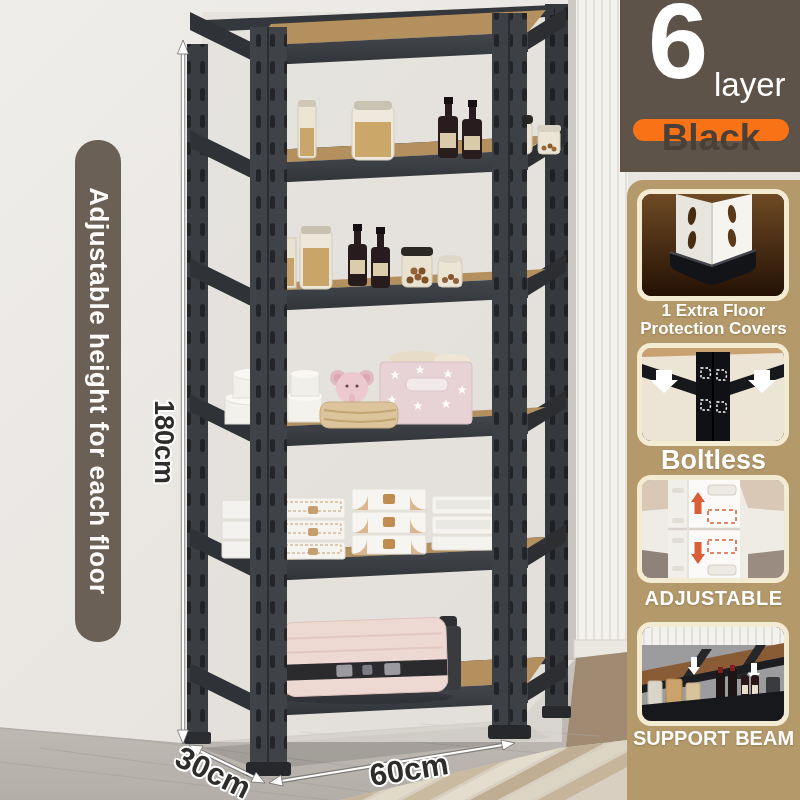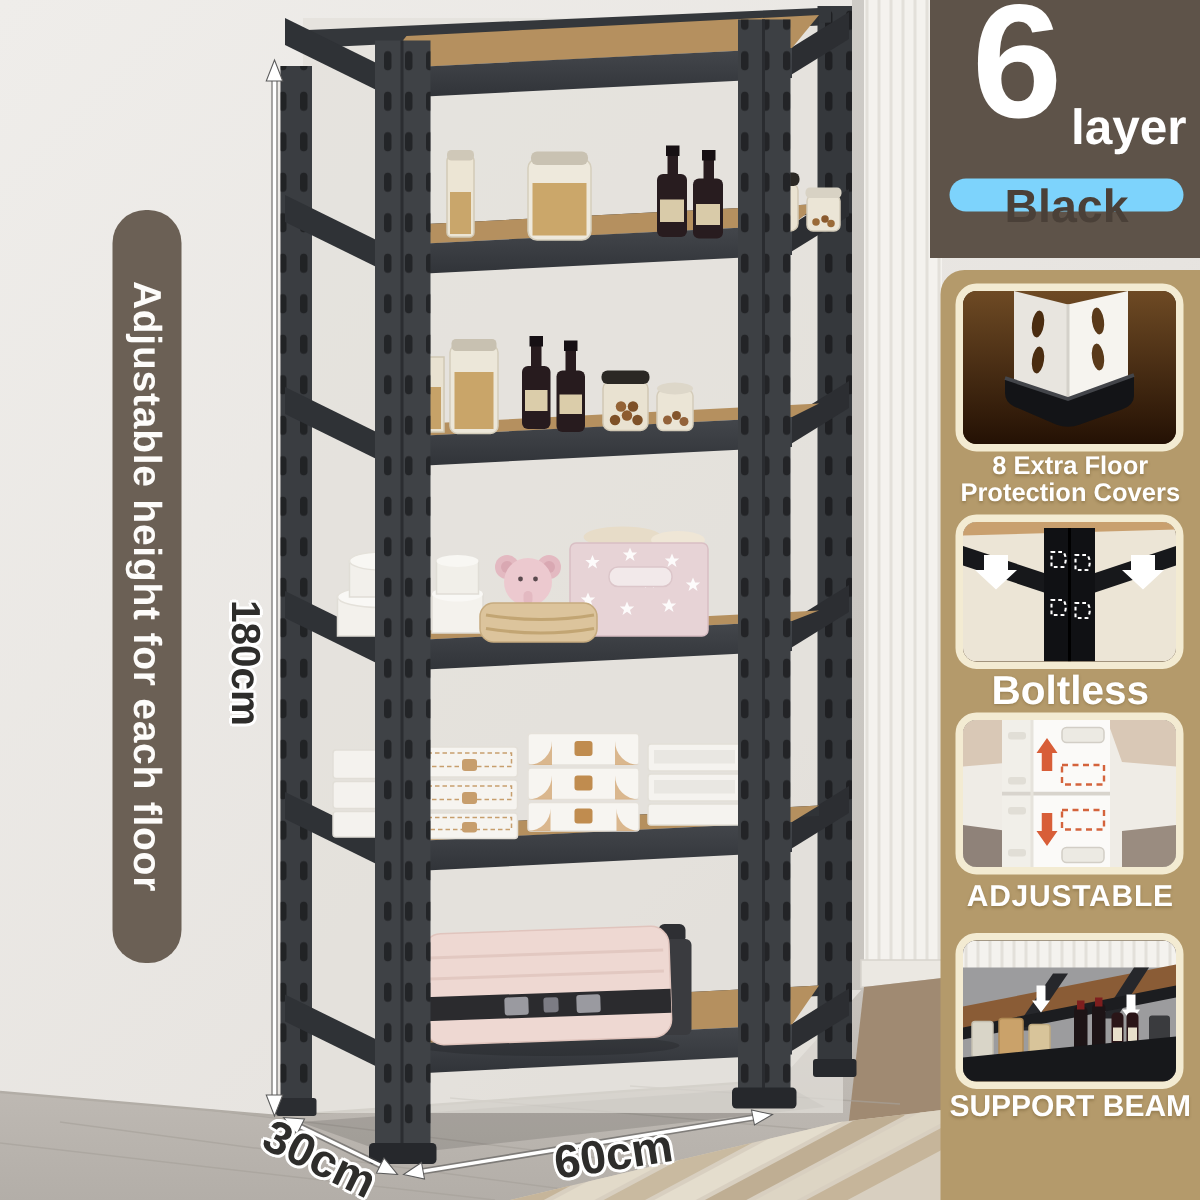--- a/index.html
+++ b/index.html
@@ -14,23 +14,23 @@
   #depth-label{left:213px;top:773px;font-size:31px;transform:translate(-50%,-50%) rotate(26deg);}
   #width-label{left:409px;top:770px;font-size:31px;transform:translate(-50%,-50%) rotate(-9deg);}
   
   #left-banner{position:absolute;left:75px;top:140px;width:46px;height:502px;
     background:#6b6055;border-radius:22px;}
   #left-banner span{position:absolute;left:50%;top:50%;transform:translate(-50%,-50%) rotate(90deg);
     color:#fdfcfa;font-size:26px;font-weight:bold;white-space:nowrap;letter-spacing:.5px;}
   
   #layer-badge{position:absolute;left:620px;top:0;width:180px;height:172px;background:#5e5349;}
   #layer-count{position:absolute;left:28px;top:-22px;color:#fff;font-size:108px;font-weight:bold;}
-  #layer-unit{position:absolute;left:94px;top:66px;color:#fff;font-size:33px;font-weight:bold;}
-  #color-pill{position:absolute;left:13px;top:119px;width:156px;height:22px;background:#7dd3fc;
-    border-radius:19px;text-align:center;line-height:38px;font-size:31px;font-weight:bold;color:#4a4038;}
+  #layer-unit{position:absolute;left:94px;top:66px;color:#fff;font-size:33px;font-weight:normal;}
+  #color-pill{position:absolute;left:13px;top:119px;width:156px;height:22px;background:#f97316;
+    border-radius:19px;text-align:center;line-height:38px;font-size:37px;font-weight:bold;color:#4a4038;}
   
   #feature-sidebar{position:absolute;left:627px;top:180px;width:173px;height:620px;
     background:#b49a6b;border-radius:16px 0 0 0;}
   .thumb{position:absolute;left:10px;width:152px;border:5px solid #f3ebd2;border-radius:14px;
     overflow:hidden;box-sizing:border-box;background:#3a2410;}
   .thumb svg{display:block;}
   .caption{position:absolute;left:2px;width:169px;text-align:center;color:#fff;font-weight:bold;
     line-height:1.08;text-shadow:0 1px 2px rgba(90,70,30,.35);}
   #cap-0{top:122px;font-size:17px;}
   #cap-1{top:266px;font-size:27px;text-align:center;}
@@ -402,21 +402,21 @@
         <polygon points="70,9 110,0 110,62 70,76" fill="#f6f4ef"></polygon>
         <line x1="70" y1="9" x2="70" y2="76" stroke="#d4d1ca" stroke-width="2"></line>
         <ellipse cx="50" cy="22" rx="4" ry="9" fill="#4a2c10" transform="rotate(8 50 22)"></ellipse>
         <ellipse cx="50" cy="46" rx="4" ry="9" fill="#4a2c10" transform="rotate(8 50 46)"></ellipse>
         <ellipse cx="90" cy="20" rx="4" ry="9" fill="#5a3a1a" transform="rotate(-8 90 20)"></ellipse>
         <ellipse cx="90" cy="44" rx="4" ry="9" fill="#5a3a1a" transform="rotate(-8 90 44)"></ellipse>
         <path d="M28,58 L70,72 L114,56 L114,70 Q114,76 106,79 L78,89 Q70,92 62,89 L34,77 Q28,74 28,68 Z" fill="#131417"></path>
         <path d="M28,58 L70,72 L114,56" fill="none" stroke="#43454a" stroke-width="2.5"></path>
       </svg>
     </div>
-    <div class="caption" id="cap-0">8 Extra Floor Protection Covers</div>
+    <div class="caption" id="cap-0">1 Extra Floor Protection Covers</div>
 
     <div class="thumb" id="img-1">
       <svg width="142" height="93" viewBox="0 0 142 93">
         <rect width="142" height="93" fill="#ece5d6"></rect>
         <polygon points="0,0 142,0 142,5 0,9" fill="#c9a06f"></polygon>
         <polygon points="0,16 54,34 54,47 0,29" fill="#17181b"></polygon>
         <polygon points="88,34 142,16 142,29 88,47" fill="#17181b"></polygon>
         <rect x="54" y="4" width="34" height="89" fill="#101114"></rect>
         <line x1="71" y1="4" x2="71" y2="93" stroke="#000" stroke-width="2"></line>
         <g fill="none" stroke="#fff" stroke-width="1.4" stroke-dasharray="2.5,2">

